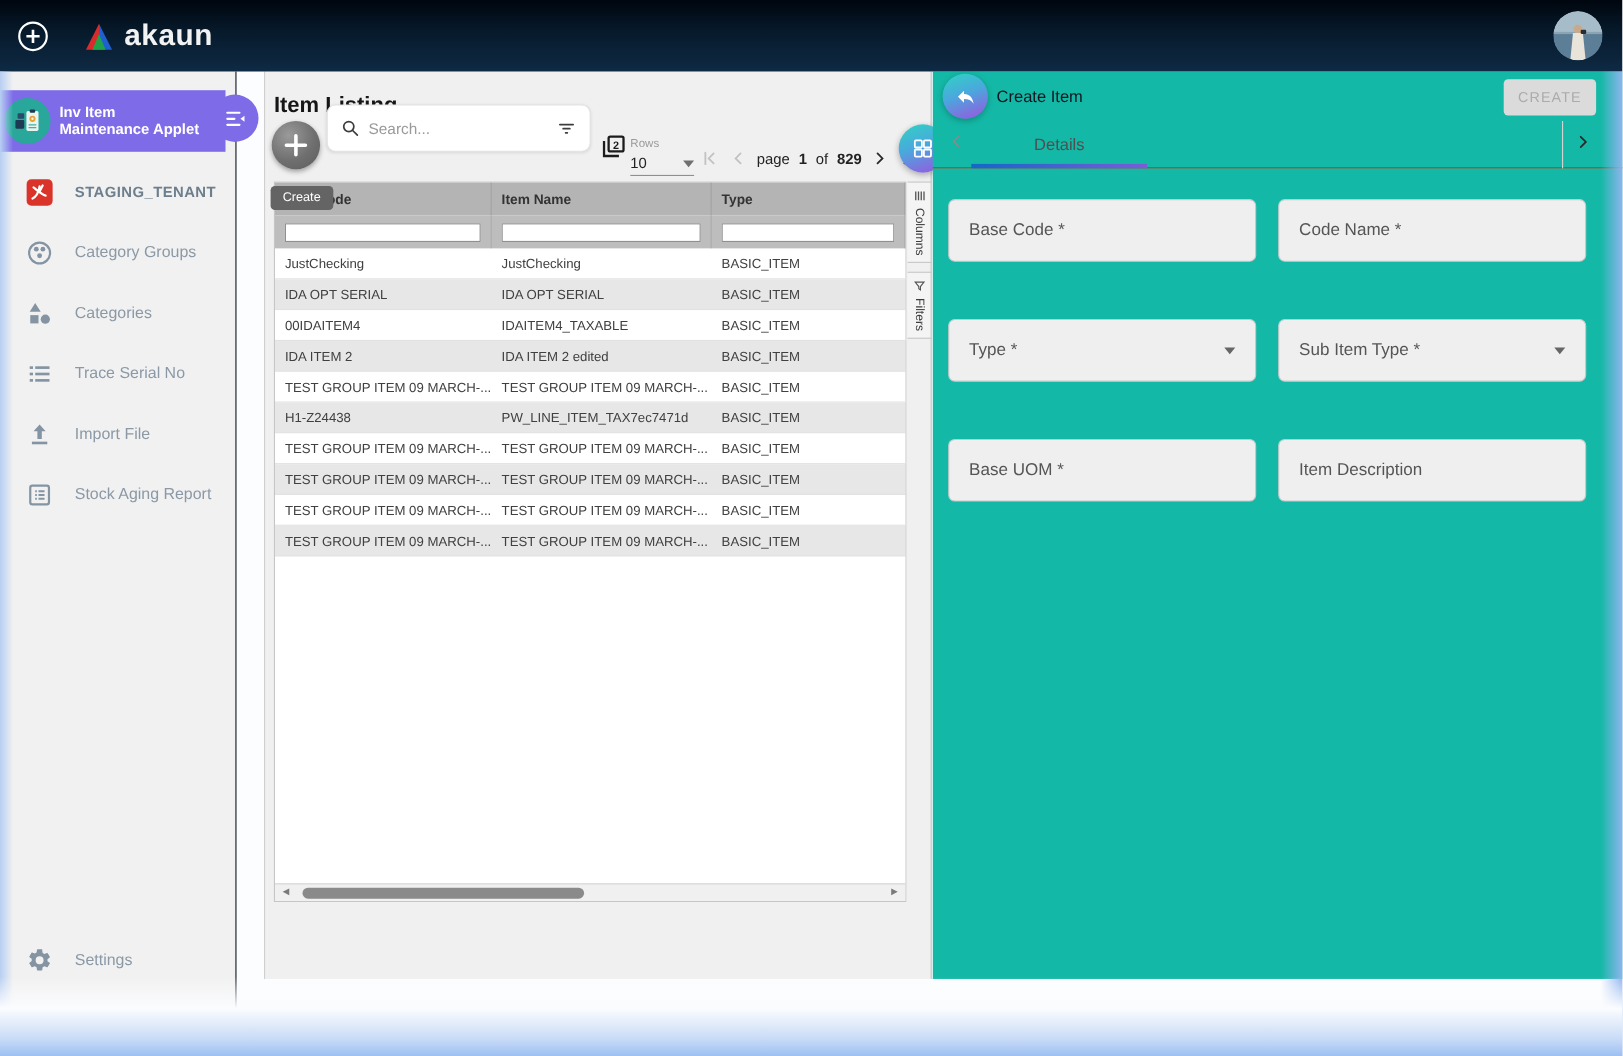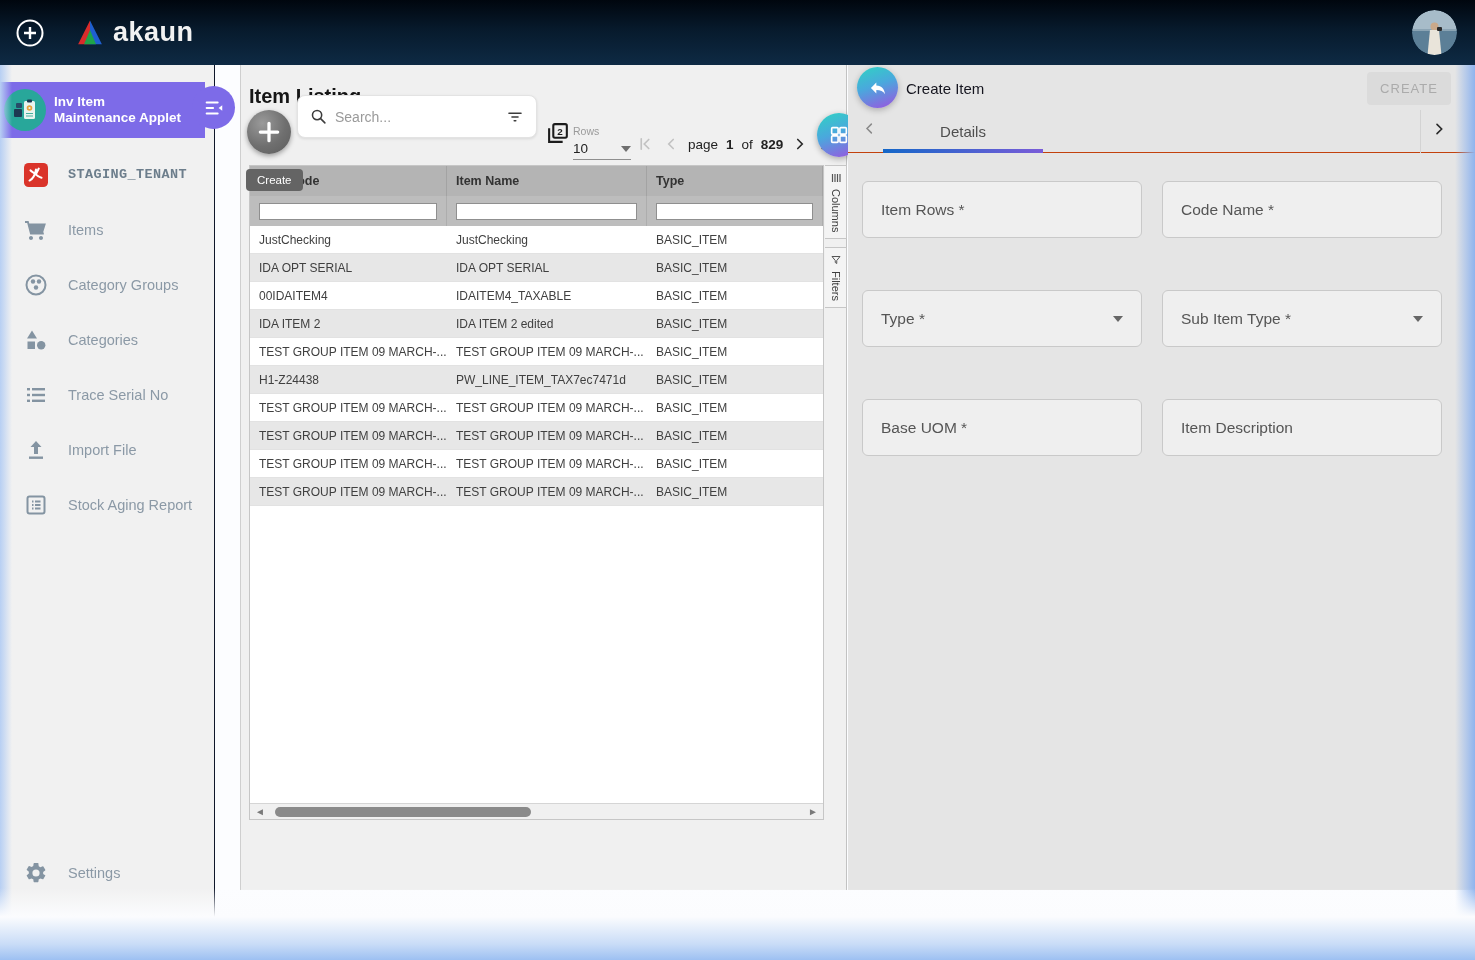--- a/index.html
+++ b/index.html
@@ -5,21 +5,21 @@
   * { margin:0; padding:0; box-sizing:border-box; }
   html,body { width:1475px; height:960px; overflow:hidden; }
   body { font-family:"Liberation Sans", sans-serif; background:#ffffff; }
   .app { position:relative; width:1475px; height:960px; background:#fcfdff; }
 
   
   .topbar { position:absolute; left:0; top:0; width:1475px; height:65px;
     background:linear-gradient(180deg,#00060e 0%,#071a2c 45%,#0e2a44 100%); z-index:40;
     display:flex; align-items:center; }
   .topbar-plus { width:34px; height:34px; margin-left:13px; background:none; border:none; cursor:pointer; }
-  .logo { display:flex; align-items:center; gap:8px; margin-left:28px; }
+  .logo { display:flex; align-items:flex-end; gap:8px; margin-left:28px; }
   .logo-text { color:#f2f2f2; font-size:27px; font-weight:bold; letter-spacing:.5px; }
   .avatar { position:absolute; right:18px; top:10px; width:45px; height:45px; border-radius:50%;
     overflow:hidden; cursor:pointer; }
 
   
   .glow-left { position:absolute; left:0; top:65px; width:12px; height:895px; z-index:60;
     background:linear-gradient(90deg,#b7cff3 0%, rgba(255,255,255,0) 100%); pointer-events:none; }
   .glow-right { position:absolute; right:0; top:65px; width:20px; height:895px; z-index:60;
     background:linear-gradient(270deg,#8fb4ee 0%, rgba(255,255,255,0) 100%); pointer-events:none; }
   .glow-bottom { position:absolute; left:0; bottom:0; width:1475px; height:72px; z-index:60;
@@ -35,21 +35,21 @@
     margin-left:4px; flex:0 0 42px; display:flex; align-items:center; justify-content:center; }
   .applet-title { color:#ffffff; font-size:13.5px; font-weight:600; line-height:16px;
     margin-left:8px; width:130px; }
   .collapse-fab { position:absolute; left:192px; top:21px; width:43px; height:43px; border-radius:50%;
     background:#7d6be8; border:none; cursor:pointer; z-index:12;
     display:flex; align-items:center; justify-content:center; }
   .nav { position:absolute; left:0; top:82px; width:215px; }
   .nav-item { height:55px; display:flex; align-items:center; padding-left:24px; gap:20px; cursor:pointer; }
   .nav-item .nav-icon { width:24px; height:24px; flex:0 0 24px; display:flex; align-items:center; justify-content:center; }
   .nav-label { color:#8b99a6; font-size:14.5px; }
-  .nav-item.tenant .nav-label { color:#6d7e8c; font-weight:600; font-size:13.5px; letter-spacing:.4px;font-family:Liberation Mono, monospace; }
+  .nav-item.tenant .nav-label { color:#6d7e8c; font-weight:600; font-size:13.5px; letter-spacing:.4px; }
   .nav-footer { position:absolute; left:0; top:780px; width:215px; }
 
   
   .listing-panel { position:absolute; left:240px; top:65px; width:607px; height:825px;
     background:#f0f0f0; border-left:1px solid #cfcfcf; border-right:1px solid #c2c2c2; z-index:5; }
   .listing-title { position:absolute; left:8px; top:20px; font-size:20px; font-weight:600; color:#161616; }
   .fab-create { position:absolute; left:6px; top:45px; width:44px; height:44px; border-radius:50%;
     border:none; cursor:pointer; color:#fff;
     background:radial-gradient(circle at 35% 30%, #9a9a9a 0%, #6f6f6f 55%, #5c5c5c 100%);
     box-shadow:0 2px 5px rgba(0,0,0,.35); display:flex; align-items:center; justify-content:center; }
@@ -97,21 +97,21 @@
   .hs-track { flex:1; height:10px; position:relative; }
   .hs-thumb { position:absolute; left:8px; top:0; width:256px; height:10px; background:#8a8a8a; border-radius:5px; cursor:pointer; }
 
   
   .side-tabs { position:absolute; left:584px; top:100px; width:22px; }
   .vtab { width:22px; background:#f4f4f4; border:1px solid #c6c6c6; border-left:none; margin-bottom:8px;
     display:flex; flex-direction:column; align-items:center; padding:6px 0; gap:5px; cursor:pointer; }
   .vtab-label { writing-mode:vertical-rl; font-size:11px; color:#3d3d3d; }
 
   
-  .create-panel { position:absolute; left:848px; top:65px; width:627px; height:825px; background:#e5e5e5; z-index:5; }
+  .create-panel { position:absolute; left:848px; top:65px; width:627px; height:825px; background:#14b8a6; z-index:5; }
   .fab-back { position:absolute; left:9px; top:2px; width:41px; height:41px; border-radius:50%;
     border:none; cursor:pointer;
     background:linear-gradient(160deg,#2fd3c3 0%,#4aa8dd 45%,#9e51e0 100%);
     box-shadow:0 2px 6px rgba(0,0,0,.25); display:flex; align-items:center; justify-content:center; }
   .create-title { position:absolute; left:58px; top:15px; font-size:15px; color:#15151f; }
   .btn-create { position:absolute; right:24px; top:7px; width:84px; height:33px; background:#dbdbdb;
     border:none; border-radius:4px; color:#ababab; font-size:13px; letter-spacing:1px; cursor:default; }
   .tabbar { position:absolute; left:0; top:45px; width:627px; height:43px; border-bottom:1px solid #c2410c; }
   .tab-chev-left { position:absolute; left:14px; top:11px; background:none; border:none; color:#8a8a8a; cursor:pointer; }
   .tab-details { position:absolute; left:35px; top:0; width:160px; height:43px; display:flex;
@@ -195,28 +195,20 @@
       <div class="nav-item tenant">
         <span class="nav-icon">
           <svg width="26" height="26" viewBox="0 0 26 26">
             <rect width="26" height="26" rx="5" fill="#da342a"></rect>
             <path d="M6 19c4-2 6-6 7-12M7 8c4 3 8 7 12 8M16 6l-3 6" stroke="#ffffff" stroke-width="2.2" fill="none" stroke-linecap="round"></path>
           </svg>
         </span>
         <span class="nav-label">STAGING_TENANT</span>
       </div>
 
-      <div class="nav-item">
-        <span class="nav-icon">
-          <svg width="24" height="24" viewBox="0 0 24 24" fill="#8494a2">
-            <path d="M7 18c-1.1 0-2 .9-2 2s.9 2 2 2 2-.9 2-2-.9-2-2-2zm10 0c-1.1 0-2 .9-2 2s.9 2 2 2 2-.9 2-2-.9-2-2-2zM7.2 14.6h11.9l2.8-9.1H5.3L4.6 3H1v2h2.2l3 11.6h13.6v-2z"></path>
-          </svg>
-        </span>
-        <span class="nav-label">Items</span>
-      </div>
 
       <div class="nav-item">
         <span class="nav-icon">
           <svg width="24" height="24" viewBox="0 0 24 24">
             <circle cx="12" cy="12" r="9.5" fill="none" stroke="#8494a2" stroke-width="2"></circle>
             <circle cx="9" cy="8.5" r="2.2" fill="#8494a2"></circle>
             <circle cx="15" cy="8.5" r="2.2" fill="#8494a2"></circle>
             <circle cx="12" cy="14.5" r="2.2" fill="#8494a2"></circle>
           </svg>
         </span>
@@ -477,21 +469,21 @@
       <div class="tab-divider"></div>
       <button class="tab-chev-right">
         <svg width="16" height="16" viewBox="0 0 24 24">
             <path d="M9 5l7 7-7 7" fill="none" stroke="#2a2a2a" stroke-width="2.4" stroke-linecap="round"></path>
           </svg>
       </button>
     </div>
 
     <div class="form-grid">
       <div class="field">
-        <span class="field-label">Item Rows *</span>
+        <span class="field-label">Base Code *</span>
       </div>
       <div class="field">
         <span class="field-label">Code Name *</span>
       </div>
       <div class="field select">
         <span class="field-label">Type *</span>
         <span class="caret-down"></span>
       </div>
       <div class="field select">
         <span class="field-label">Sub Item Type *</span>

